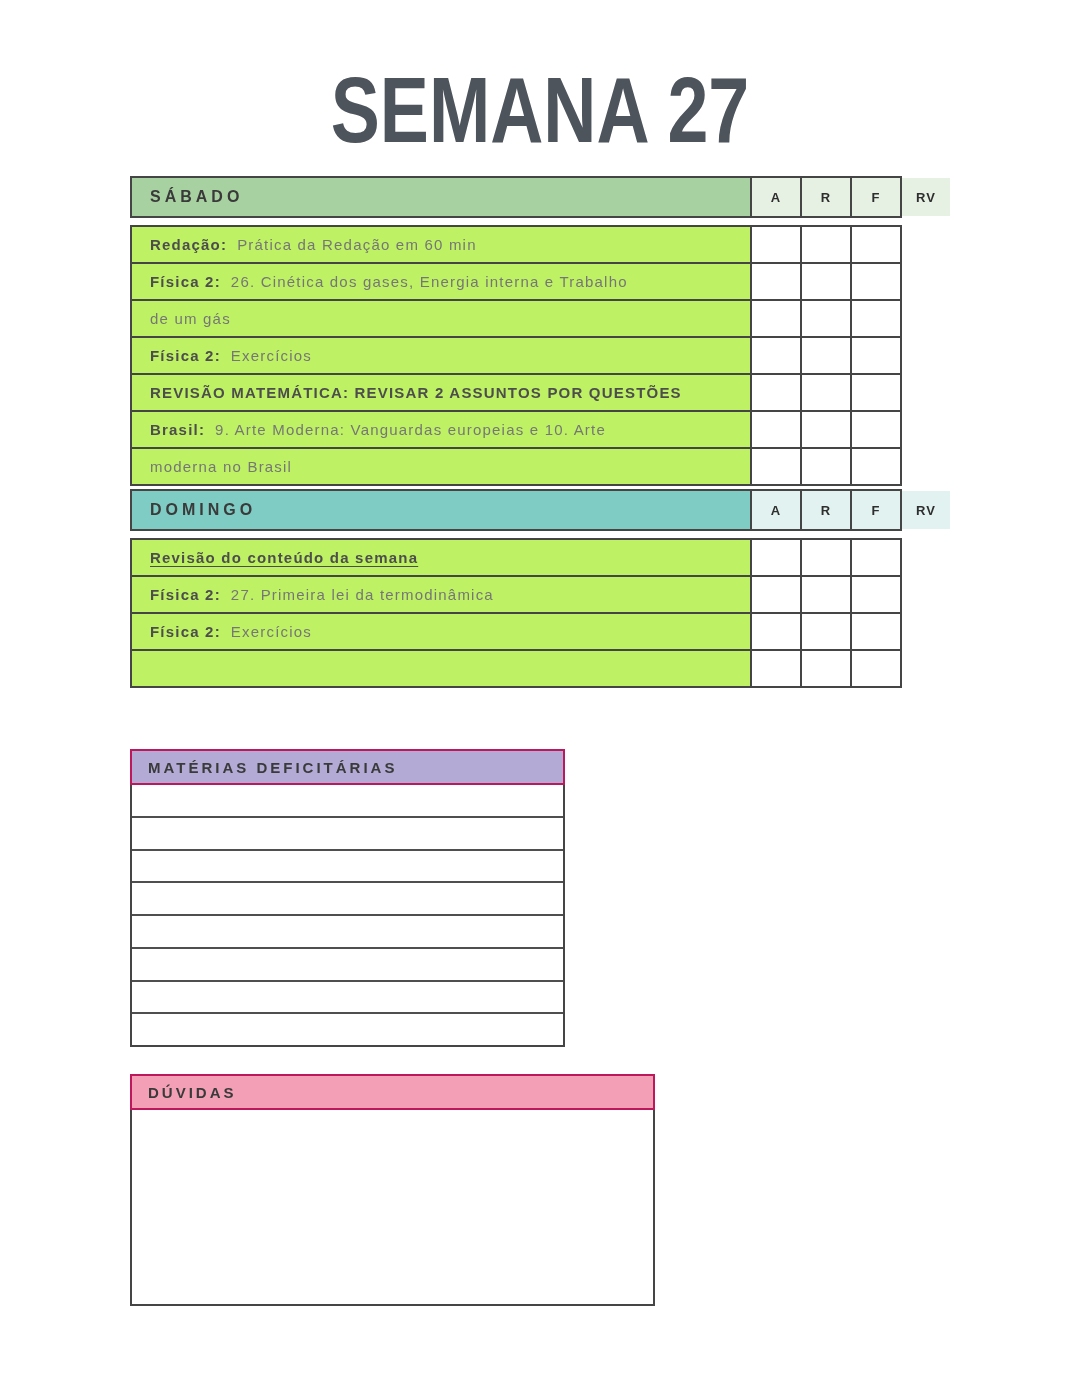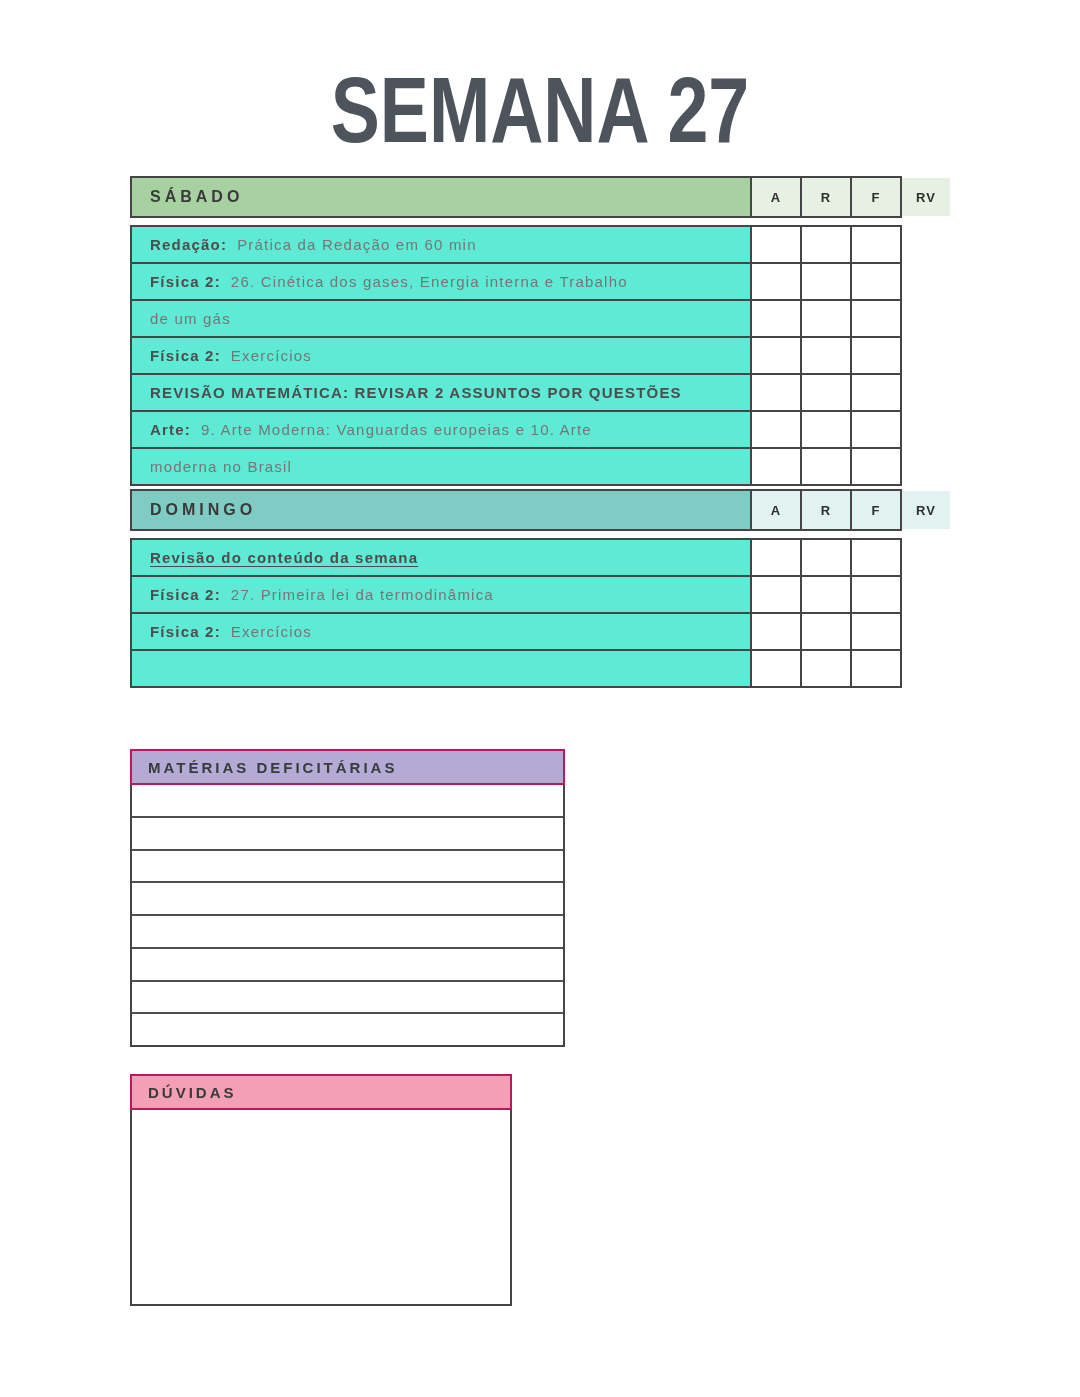--- a/index.html
+++ b/index.html
@@ -51,21 +51,21 @@
 
   .chk-hdr {
     display:flex; align-items:center; justify-content:center;
     font-weight:bold; font-size:13px; letter-spacing:1px;
     color:#2e2e2e;
   }
   .sat-chk { background:#e6f1e3; }
   .dom-chk { background:#e2f2f0; }
 
   .task-cell {
-    background:#5eead4;
+    background:#bef264;
     display:flex; align-items:center;
     padding-left:18px;
     white-space:nowrap; overflow:hidden;
     font-size:15px; letter-spacing:1.2px;
     color:#767676;
   }
   .task-cell .lbl { font-weight:bold; color:#4d4d4d; margin-right:10px; }
   .task-cell .lbl:empty { margin-right:0; }
   .task-cell .lbl.u { text-decoration:underline; text-underline-offset:3px; }
   .chk-cell { background:#ffffff; }
@@ -87,21 +87,21 @@
   .panel-box {
     border:2px solid #454545; border-top:none;
     background:#ffffff;
   }
 
   .materias { left:130px; top:733px; width:435px; }
   .materias .panel-box { height:262px; display:flex; flex-direction:column; }
   .note-line { flex:1; border-bottom:2px solid #4f4f4f; }
   .note-line:last-child { border-bottom:none; }
 
-  .duvidas { left:130px; top:1058px; width:382px; }
+  .duvidas { left:130px; top:1058px; width:525px; }
   .duvidas .panel-box { height:196px; }
 
   .revisar { left:585px; top:733px; width:367px; }
   .revisar .panel-box { height:521px; }
 </style>
 </head>
 <body>
 
 <div class="page">
 
@@ -158,21 +158,21 @@
       <div class="task-cell">
         <span class="lbl">REVISÃO MATEMÁTICA: REVISAR 2 ASSUNTOS POR QUESTÕES</span>
         <span class="txt"></span>
       </div>
       <div class="chk-cell"></div>
       <div class="chk-cell"></div>
       <div class="chk-cell"></div>
       <div class="chk-cell"></div>
 
       <div class="task-cell">
-        <span class="lbl">Arte:</span>
+        <span class="lbl">Brasil:</span>
         <span class="txt">9. Arte Moderna: Vanguardas europeias e 10. Arte</span>
       </div>
       <div class="chk-cell"></div>
       <div class="chk-cell"></div>
       <div class="chk-cell"></div>
       <div class="chk-cell"></div>
 
       <div class="task-cell">
         <span class="lbl"></span>
         <span class="txt">moderna no Brasil</span>

